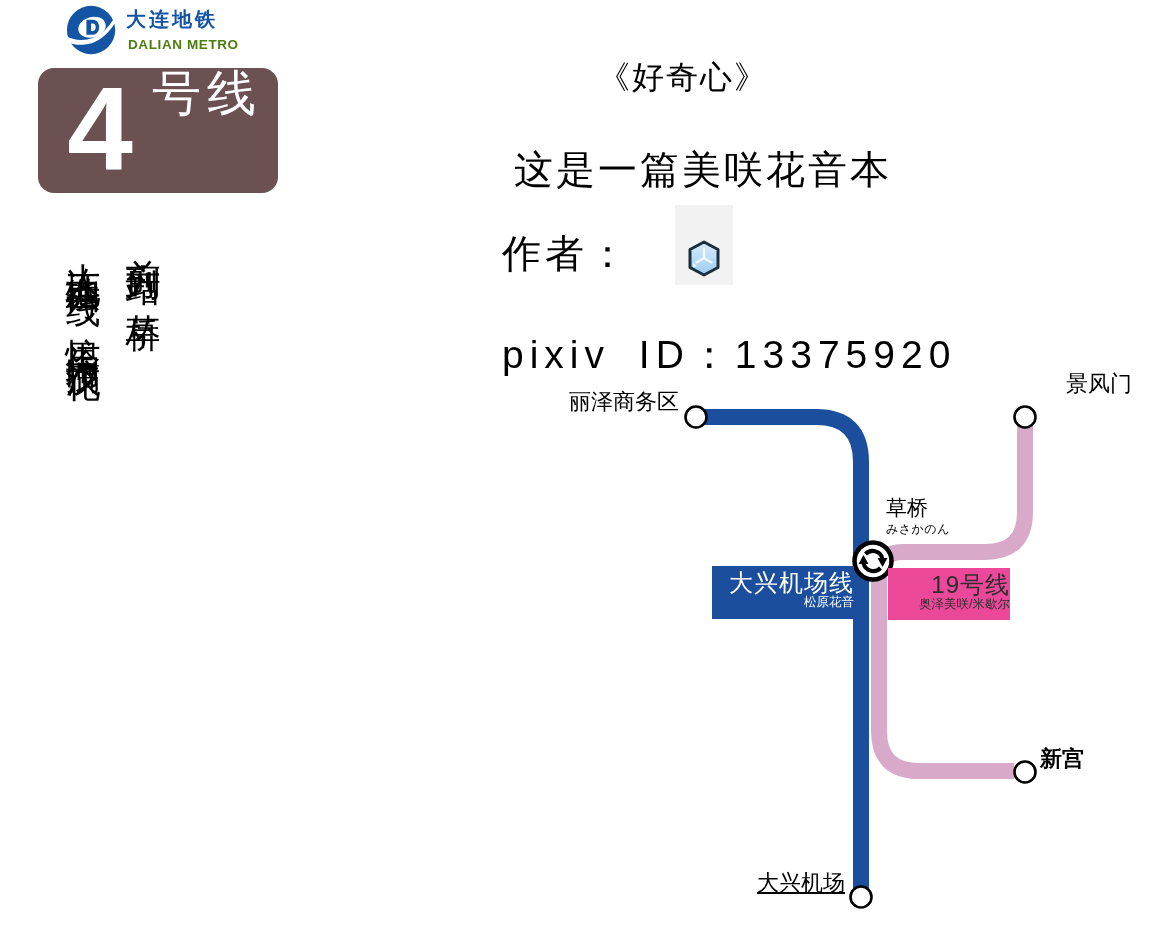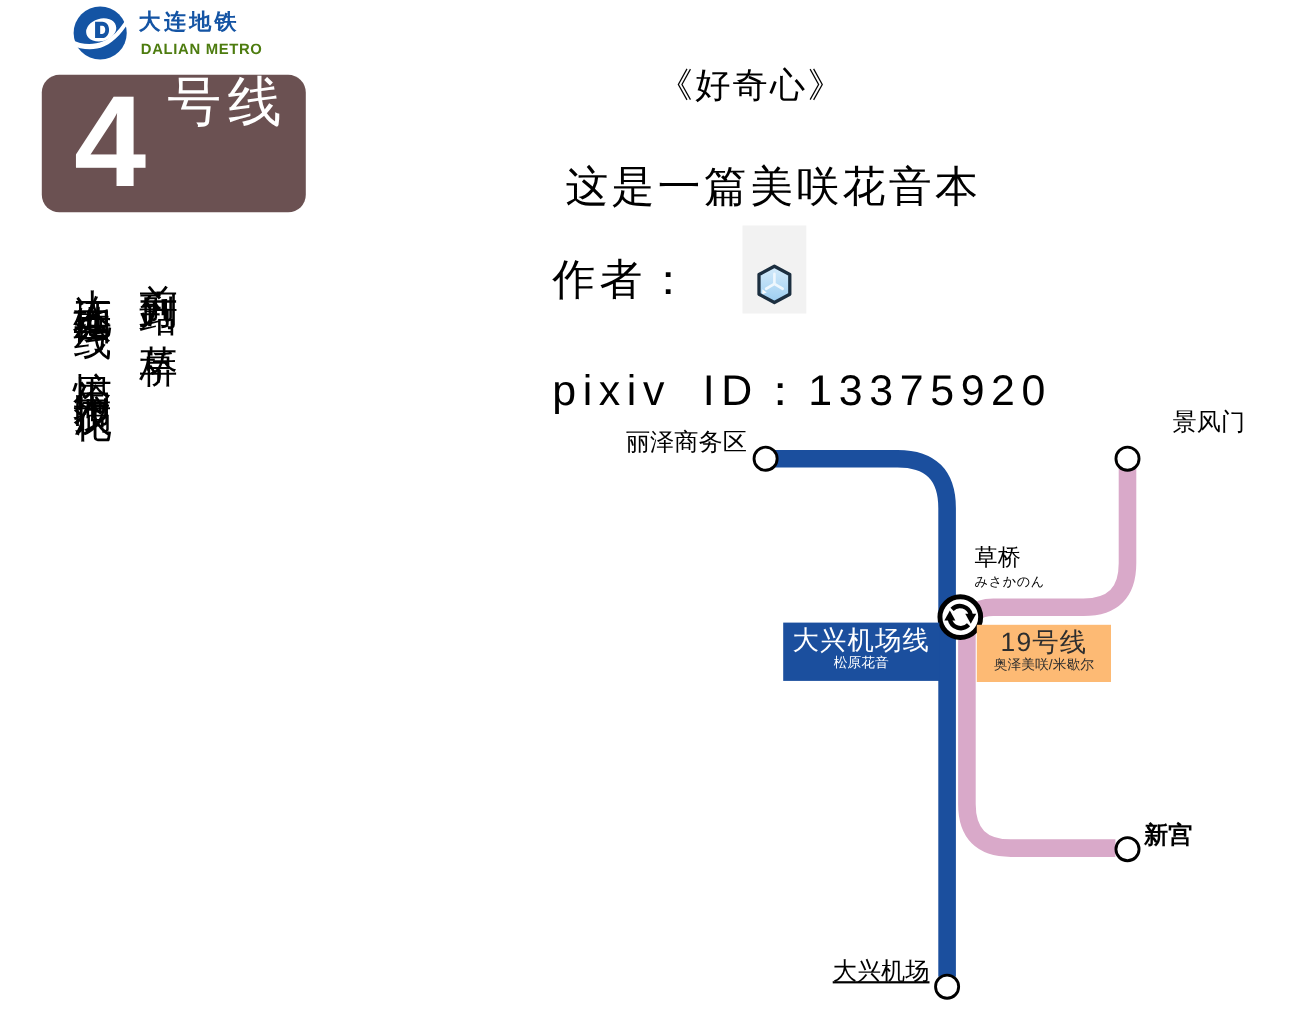--- a/index.html
+++ b/index.html
@@ -38,23 +38,23 @@
   
   .map-svg{position:absolute;left:0;top:0;}
   .mlabel{position:absolute;line-height:1;color:#000;}
   .lb-lize{left:569px;top:391px;font-size:22px;}
   .lb-jingfengmen{left:1066px;top:373px;font-size:22px;}
   .lb-caoqiao{left:886px;top:497px;font-size:21px;}
   .lb-caoqiao-sub{left:886px;top:523px;font-size:12px;letter-spacing:0.5px;}
   .lb-xingong{left:1040px;top:748px;font-size:22px;font-weight:bold;}
   .lb-daxing{left:757px;top:872px;font-size:22px;text-decoration:underline;}
 
-  .line-box{position:absolute;text-align:center;line-height:1.05;}
+  .line-box{position:absolute;text-align:right;line-height:1.05;}
   .box-blue{left:712px;top:566px;width:142px;height:53px;background:#1b4f9e;color:#fff;}
-  .box-pink{left:888px;top:568px;width:122px;height:52px;background:#fdba74;color:#2e2e2e;}
+  .box-pink{left:888px;top:568px;width:122px;height:52px;background:#ec4899;color:#2e2e2e;}
   .box-main{font-size:24px;margin-top:4px;letter-spacing:1px;}
   .box-sub{font-size:12.5px;margin-top:1px;}
 </style>
 </head>
 <body>
 
 <div class="canvas">
 
   <svg class="logo-mark" viewBox="0 0 60 56" aria-hidden="true">
     <circle cx="29" cy="28" r="26" fill="#1454a4"></circle>

